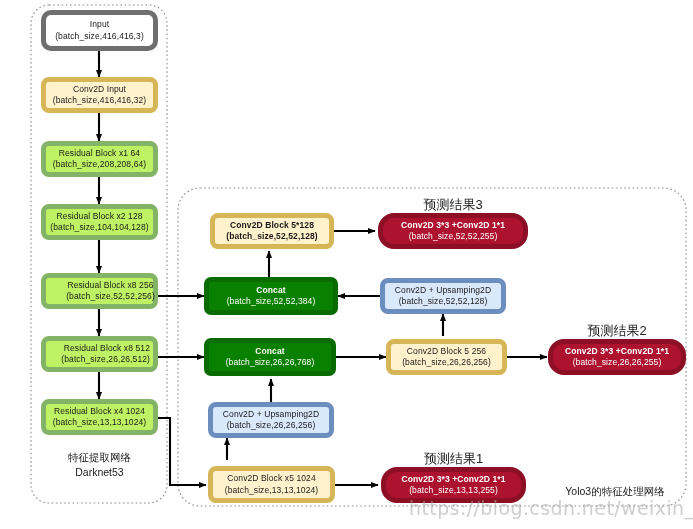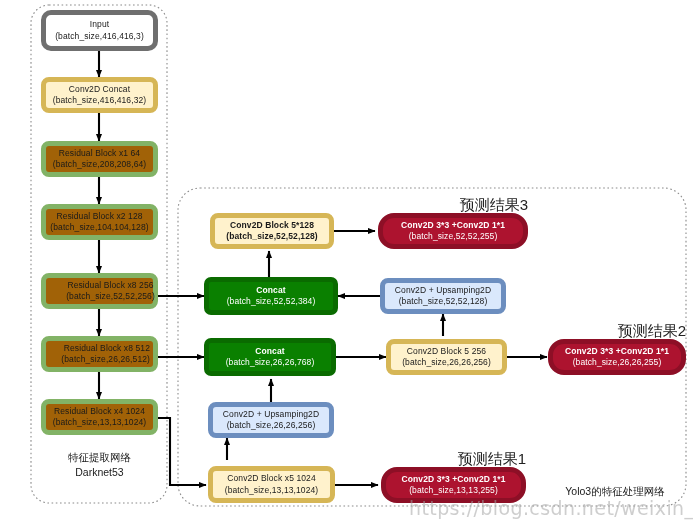--- a/index.html
+++ b/index.html
@@ -33,31 +33,31 @@
     line-height:11.5px;
     letter-spacing:0.1px;
     color:#1a1a1a;
     z-index:3;
     padding:2px 3px;
   }
   .node .l1{white-space:nowrap;}
   .node .l2{white-space:nowrap;}
   .n-white{ background:#ffffff; border-color:#6f6f6f; border-radius:10px;}
   .n-yellow{ background:#fff2cc; border-color:#d6b656;}
-  .n-green{ background:#a16207; border-color:#82b366;}
+  .n-green{ background:#bef264; border-color:#82b366;}
   .n-blue{ background:#dae8fc; border-color:#6c8ebf;}
   .n-concat{ background:#0a8000; border-color:#0a6b00; color:#ffffff; border-radius:7px;}
   .n-red{ background:#ad132f; border-color:#8d0f26; color:#ffffff; border-radius:16px;}
   .n-concat .l1, .n-red .l1{font-weight:bold;}
 
   .caption{
     position:absolute;
-    font-size:15px;
+    font-size:13px;
     color:#222;
-    text-align:right;
+    text-align:center;
     z-index:3;
     white-space:nowrap;
   }
   .zone-label{
     position:absolute;
     text-align:center;
     font-size:10.5px;
     line-height:15px;
     color:#1a1a1a;
     z-index:2;
@@ -115,21 +115,21 @@
       <path d="M334,231 L375,231"></path>
     </g>
   </svg>
 
   <div class="node n-white" style="left:41px; top:10px; width:117px; height:41px;">
     <span class="l1">Input</span>
     <span class="l2">(batch_size,416,416,3)</span>
   </div>
 
   <div class="node n-yellow" style="left:41px; top:77px; width:117px; height:36px;">
-    <span class="l1">Conv2D Concat</span>
+    <span class="l1">Conv2D Input</span>
     <span class="l2">(batch_size,416,416,32)</span>
   </div>
 
   <div class="node n-green" style="left:41px; top:141px; width:117px; height:36px;">
     <span class="l1">Residual Block x1 64</span>
     <span class="l2">(batch_size,208,208,64)</span>
   </div>
 
   <div class="node n-green" style="left:41px; top:204px; width:117px; height:36px;">
     <span class="l1">Residual Block x2 128</span>

